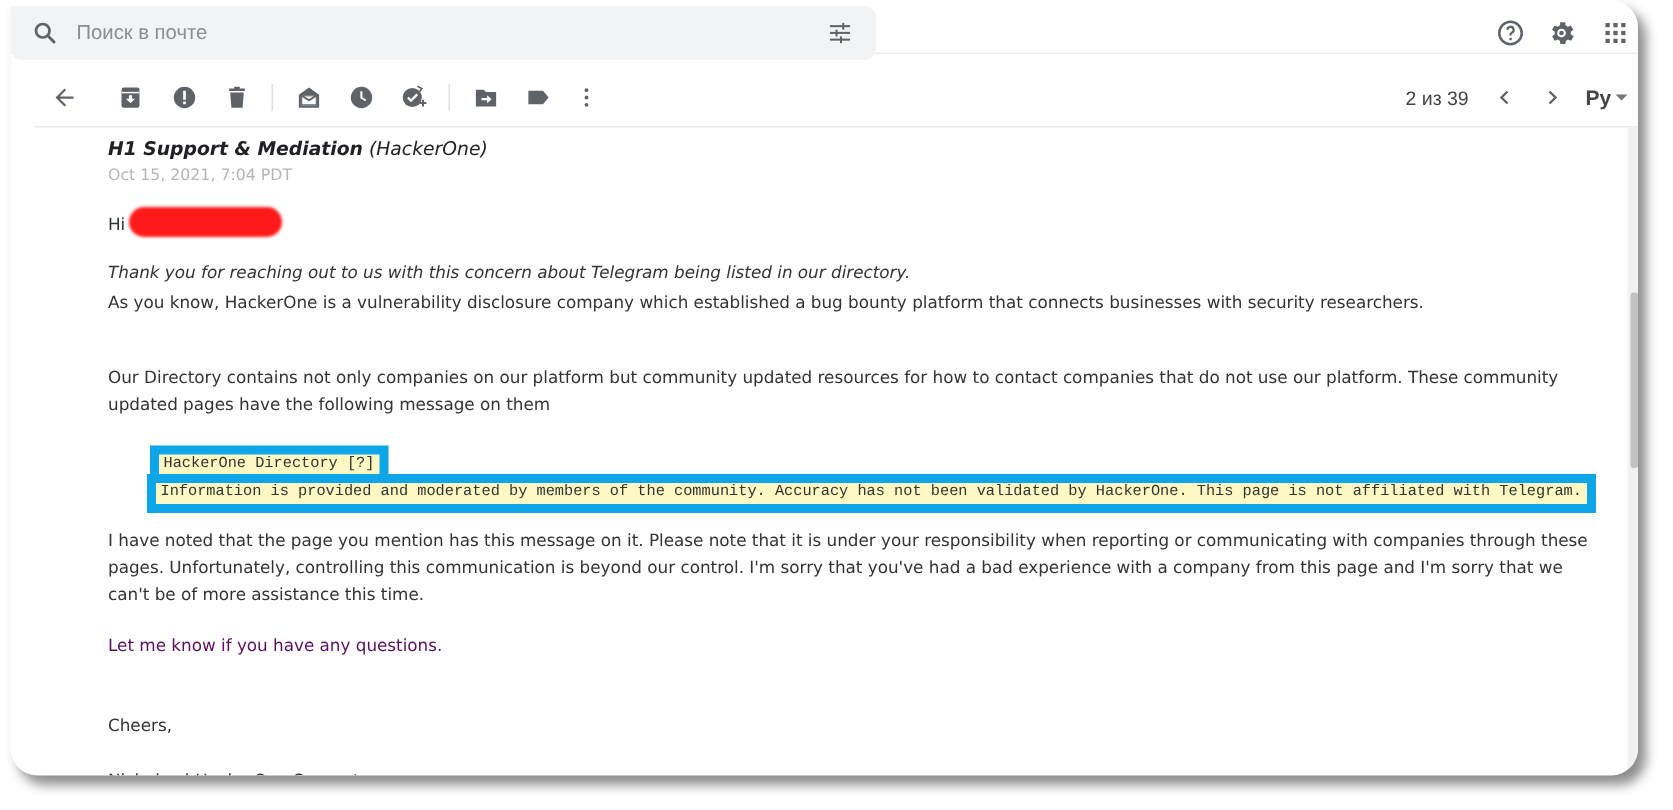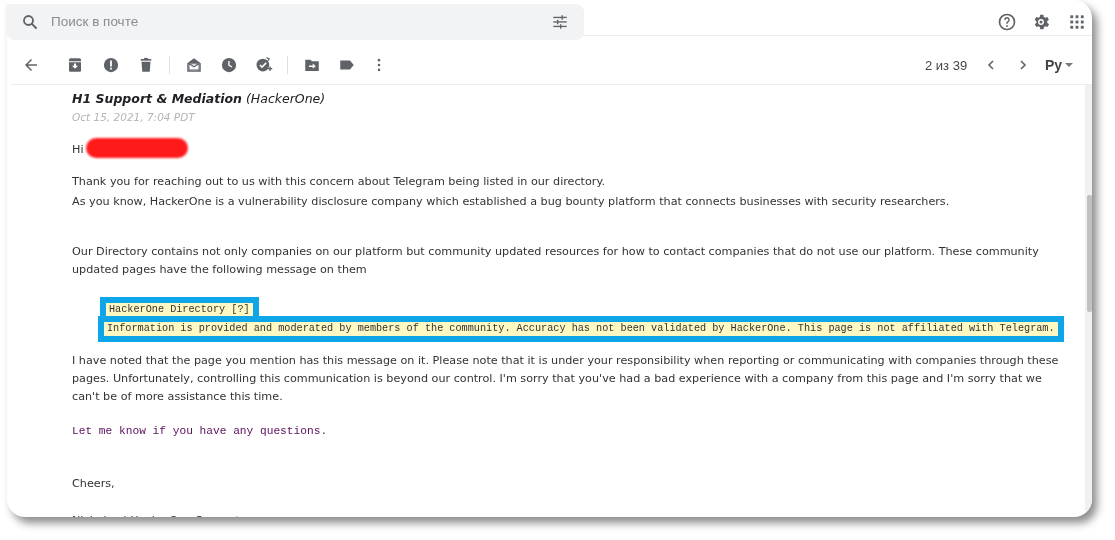--- a/index.html
+++ b/index.html
@@ -22,21 +22,21 @@
     .search .s-icon { position: absolute; left: 14px; top: 9px; width: 18px; height: 18px; }
     .search .s-placeholder {
       position: absolute; left: 44px; top: 10px; font-family: "Liberation Sans", sans-serif;
       font-size: 13.5px; color: #8a8d91;
     }
     .search .tune { position: absolute; left: 544px; top: 9px; width: 18px; height: 18px; }
     .top-right { position: absolute; top: 12px; }
     .top-right svg { display: block; }
 
     
-    .toolbar { position: absolute; left: 4px; top: 46px; width: 100%; height: 39px; border-bottom: 1px solid #ececec; }
+    .toolbar { position: absolute; left: 16px; top: 46px; width: 100%; height: 39px; border-bottom: 1px solid #ececec; }
     .tb-btn { position: absolute; top: 10px; width: 18px; height: 18px; cursor: pointer; }
     .tb-btn svg { display: block; width: 18px; height: 18px; }
     .tb-sep { position: absolute; top: 10px; width: 1px; height: 18px; background: #e0e0e0; }
     .pager-text {
       position: absolute; left: 914px; top: 12px; font-family: "Liberation Sans", sans-serif;
       font-size: 13px; color: #444;
     }
     .pager-btn { position: absolute; top: 10px; width: 16px; height: 18px; cursor: pointer; }
     .lang {
       position: absolute; left: 1034px; top: 11px; font-family: "Liberation Sans", sans-serif;
@@ -46,38 +46,38 @@
       border-right: 4px solid transparent; border-top: 4px solid #777; vertical-align: 3px; }
 
     
     .content { position: absolute; left: 0; top: 85px; width: 1078px; height: 432px; overflow: hidden; }
     .scroll-track { position: absolute; left: 1078px; top: 85px; width: 7px; height: 432px; background: #f1f1f1; }
     .scroll-thumb { position: absolute; left: 1080px; top: 195px; width: 5px; height: 117px; background: #c1c1c1; border-radius: 2px; }
 
     .msg { position: absolute; left: 65px; top: 0; width: 1000px; font-size: 11.2px; color: #333; line-height: 18px; }
     .sender { position: absolute; top: 5px; left: 0; font-size: 12.5px; color: #202124; white-space: nowrap; font-style: italic; }
     .sender b { font-weight: bold; }
-    .date { position: absolute; top: 23px; left: 0; font-size: 10.5px; color: #b5b5b5; font-style: italic; }
+    .date { position: absolute; top: 23px; left: 0; font-size: 10.5px; color: #b5b5b5; }
     .p { position: absolute; left: 0; width: 1000px; }
     .hi { top: 53px; }
     .redact {
       display: inline-block; width: 102px; height: 20px; background: #ff1a1a; border-radius: 10px;
       vertical-align: -5px; margin-left: 2px; filter: blur(1px);
     }
-    .p1 { top: 88px; }
+    .p1 { top: 88px; font-style: italic; }
     .p2 { top: 108px; }
     .p3 { top: 158px; }
     .code {
       position: absolute; left: 0; font-family: "Liberation Mono", monospace; font-size: 10.2px;
       color: #333; background: #fef9c3; border: 6px solid #0ea5e9; white-space: pre; line-height: 14px; padding: 0 3px; margin-left: 28px;
     }
     .code1 { top: 212px; }
     .code2 { top: 231px; left: -2px; }
     .p4 { top: 267px; }
-    .p5 { top: 337px; color: #5a0f5d; font-family: Liberation Mono, monospace; }
+    .p5 { top: 337px; color: #5a0f5d; }
     .p6 { top: 390px; }
     .p7 { top: 407px; margin-top: 20px; }
   </style>
 </head>
 <body>
 
 <div class="window">
 
   <div class="topbar">
     <div class="search">

